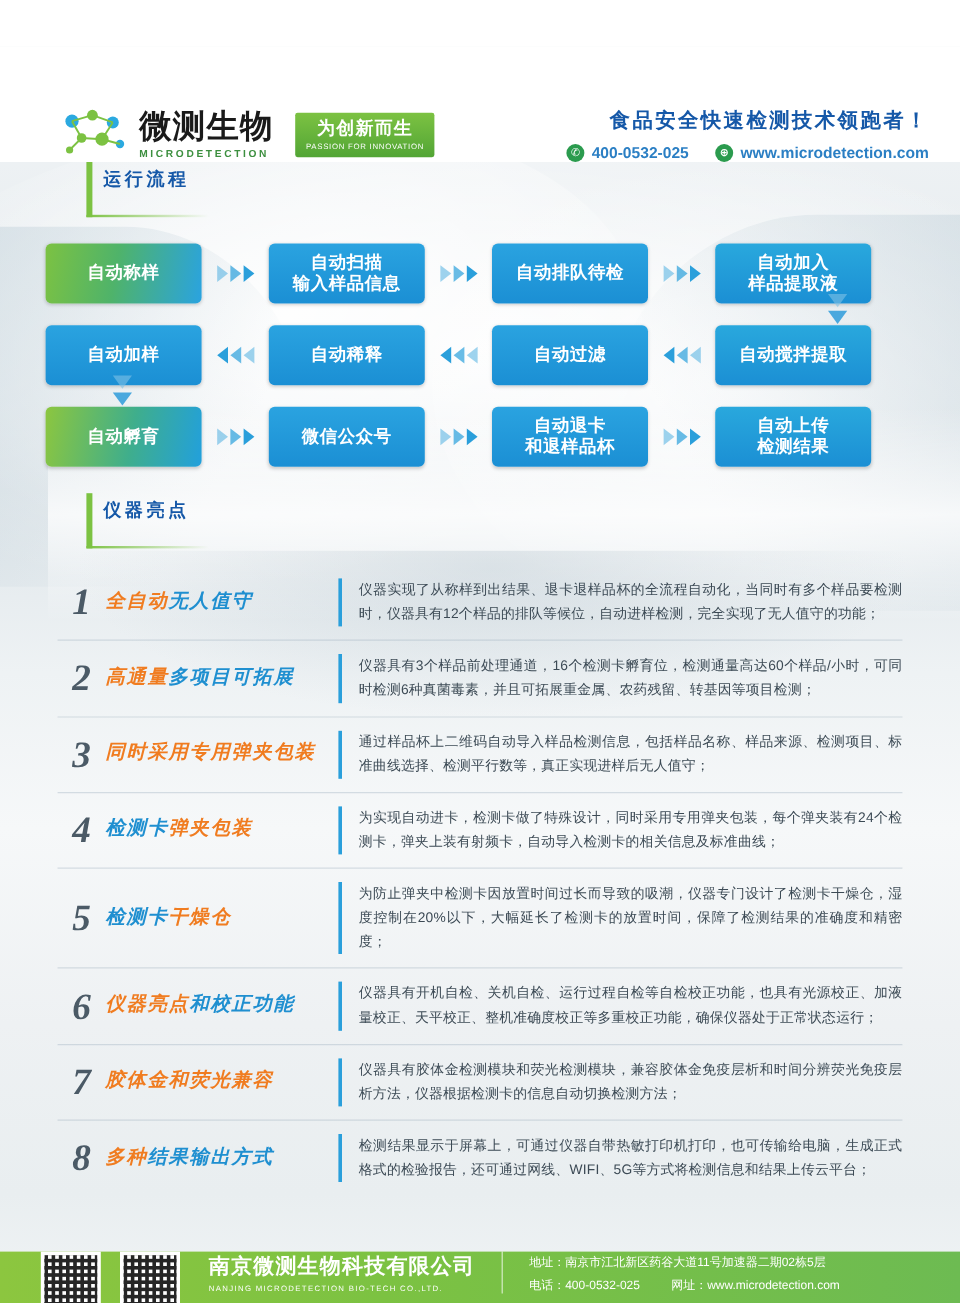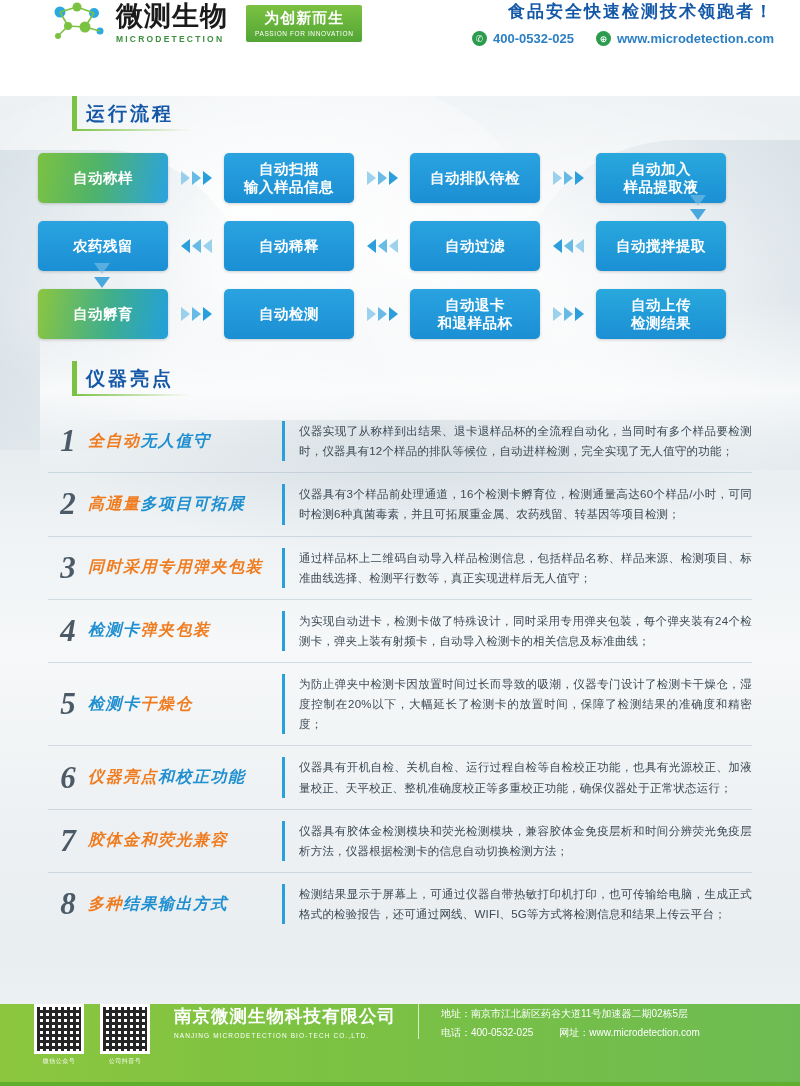--- a/index.html
+++ b/index.html
@@ -40,23 +40,24 @@
   .sw6 { left: 60px; top: 420px; width: 700px; height: 140px;
     background: radial-gradient(ellipse at 50% 10%, rgba(176,192,202,0.35), rgba(255,255,255,0) 70%);
     border-radius: 0;}
 
   
   .header {
     position: relative;
     height: 96px;
     background: #ffffff;
     display: flex;
-    align-items: flex-start;
+    align-items: flex-end;
     padding: 0 26px 0 50px;
     z-index: 5;
+    margin-top: 39px;
   }
   .logo-area { display: flex; align-items: center; gap: 8px; }
   .logo-mark { width: 58px; height: 46px; position: relative; }
   .logo-text-cn {
     font-size: 27px; font-weight: bold; color: #1a1a1a; letter-spacing: 1px;
     line-height: 1.05;
   }
   .logo-text-en {
     font-size: 8.5px; color: #3c8f3f; letter-spacing: 2.2px; font-weight: bold;
     margin-top: 3px;
@@ -82,23 +83,23 @@
     font-size: 9px; color: #fff;
   }
   .icon-phone { background: #2b9b4e; }
   .icon-globe { background: #2b9b4e; }
 
   
   .sec-title {
     position: relative;
     display: inline-block;
     margin-left: 72px;
-    padding: 5px 16px 4px 14px;
+    padding: 5px 16px 22px 14px;
     color: #1558a8;
-    font-size: 19px;
+    font-size: 15px;
     font-weight: bold;
     letter-spacing: 3px;
     z-index: 4;
   }
   .sec-title::before {
     content: "";
     position: absolute; left: 0; top: 0; bottom: 0; width: 5px;
     background: #7cc242;
   }
   .sec-title::after {
@@ -329,21 +330,21 @@
       </div>
     </div>
 
     <div class="down-arrow-row">
       <div class="down-arr small" style="right: 56px;"></div>
       <div class="down-arr" style="right: 56px; top:-12px;"></div>
     </div>
 
     <div class="flow-row" style="margin-top:16px">
       <div class="node blue">
-        <span>农药残留</span>
+        <span>自动加样</span>
       </div>
       <div class="arrows">
         <div class="arr arr-l s3"></div>
           <div class="arr arr-l s2"></div>
           <div class="arr arr-l s1"></div>
       </div>
       <div class="node blue">
         <span>自动稀释</span>
       </div>
       <div class="arrows">
@@ -372,21 +373,21 @@
     <div class="flow-row" style="margin-top:16px">
       <div class="node green2">
         <span>自动孵育</span>
       </div>
       <div class="arrows">
         <div class="arr arr-r s1"></div>
           <div class="arr arr-r s2"></div>
           <div class="arr arr-r s3"></div>
       </div>
       <div class="node blue">
-        <span>自动检测</span>
+        <span>微信公众号</span>
       </div>
       <div class="arrows">
         <div class="arr arr-r s1"></div>
           <div class="arr arr-r s2"></div>
           <div class="arr arr-r s3"></div>
       </div>
       <div class="node blue">
         <span style="white-space:pre-line">自动退卡
 和退样品杯</span>
       </div>

